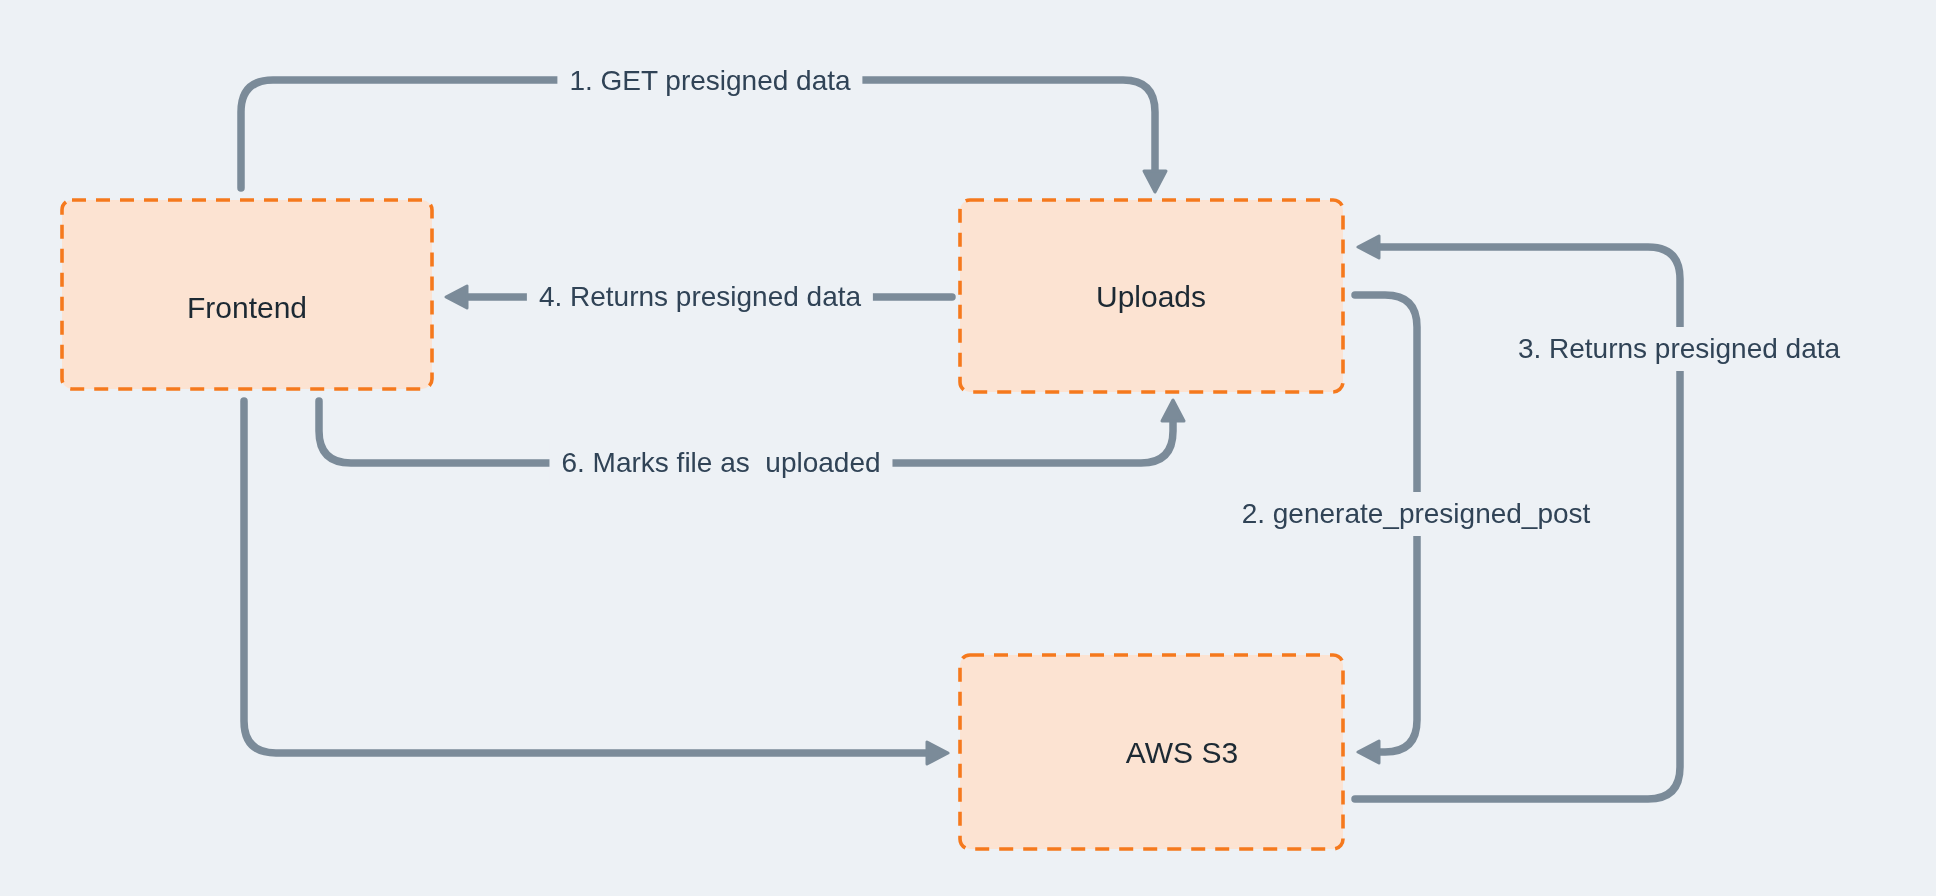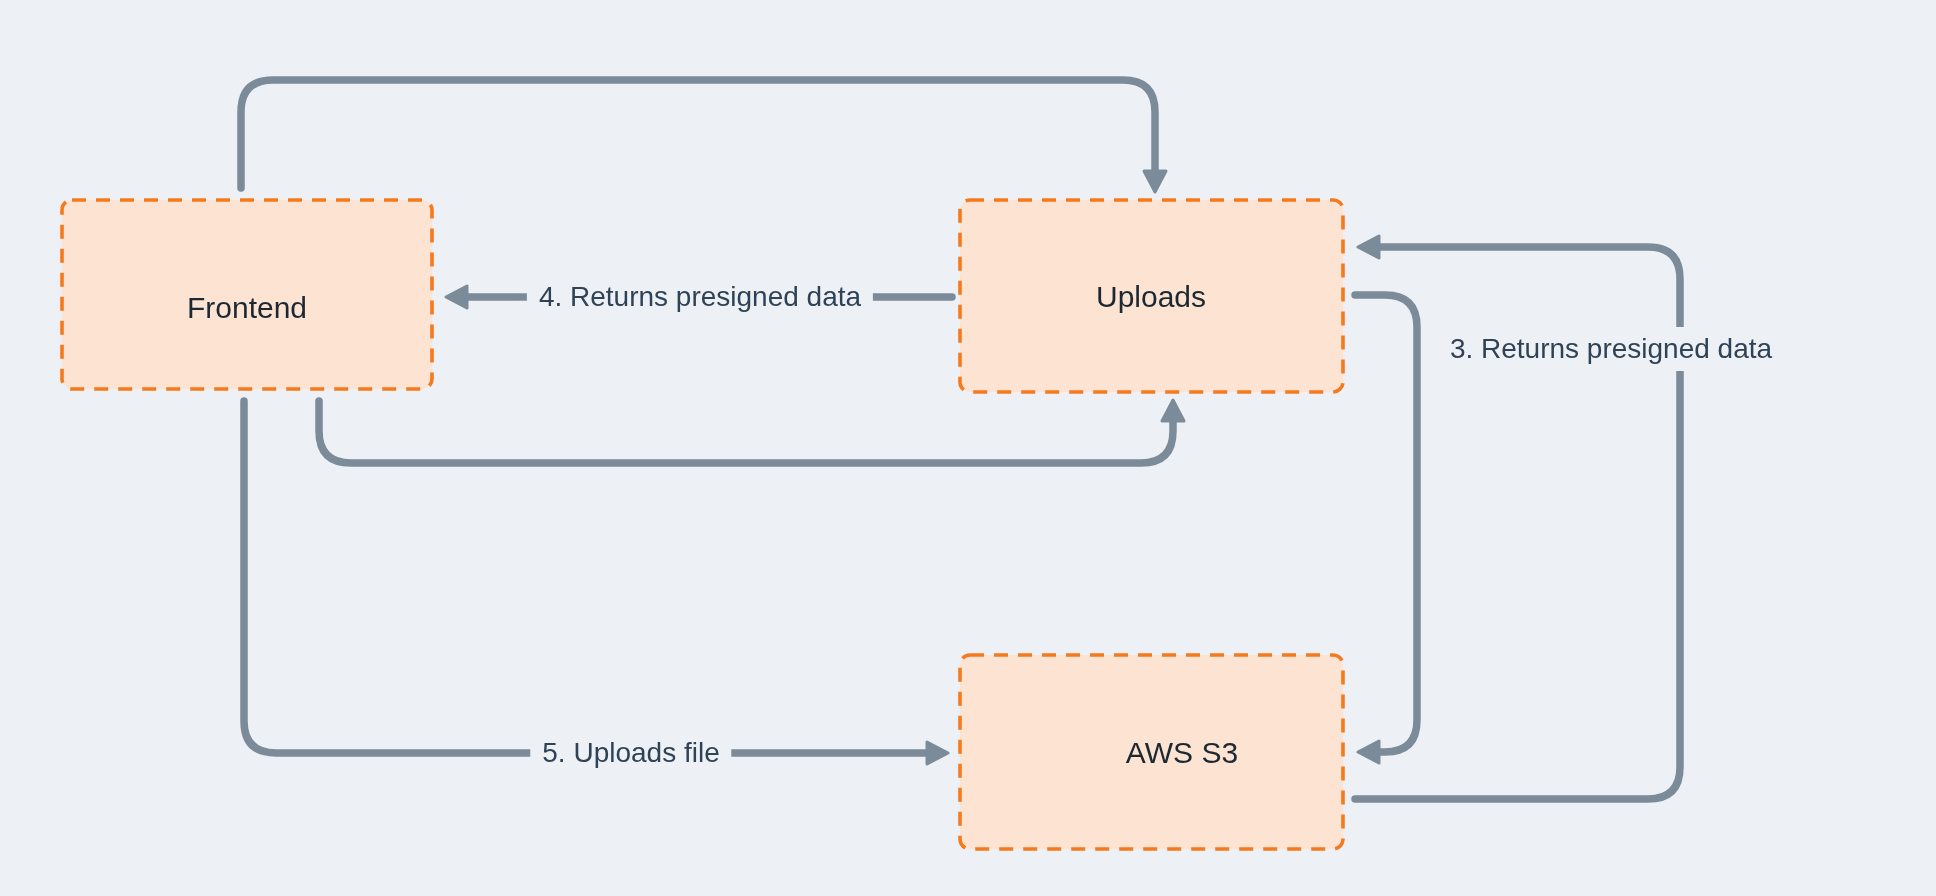--- a/index.html
+++ b/index.html
@@ -90,17 +90,19 @@
 
     <rect class="node-rect" x="62" y="200" width="370" height="189" rx="10"></rect>
     <rect class="node-rect" x="960" y="200" width="383" height="192" rx="10"></rect>
     <rect class="node-rect" x="960" y="655" width="383" height="194" rx="10"></rect>
   </svg>
 
   <div class="label node-label" style="left:247px;top:296px;margin-top:12px;">Frontend</div>
   <div class="label node-label" style="left:1151px;top:297px;">Uploads</div>
   <div class="label node-label" style="left:1182px;top:753px;">AWS S3</div>
 
-  <div class="label edge-label" style="left:1611px;top:349px;">3. Returns presigned data</div>
+  <div class="label edge-label" style="left:710px;top:81px;">1. GET presigned data</div>
+  <div class="label edge-label" style="left:1416px;top:514px;">2. generate_presigned_post</div>
+  <div class="label edge-label" style="left:1679px;top:349px;">3. Returns presigned data</div>
   <div class="label edge-label" style="left:700px;top:297px;">4. Returns presigned data</div>
-  <div class="label edge-label" style="left:631px;top:753px;">5. Uploads file</div>
+  <div class="label edge-label" style="left:721px;top:463px;">6. Marks file as  uploaded</div>
 
 </div>
 
 </body></html>

